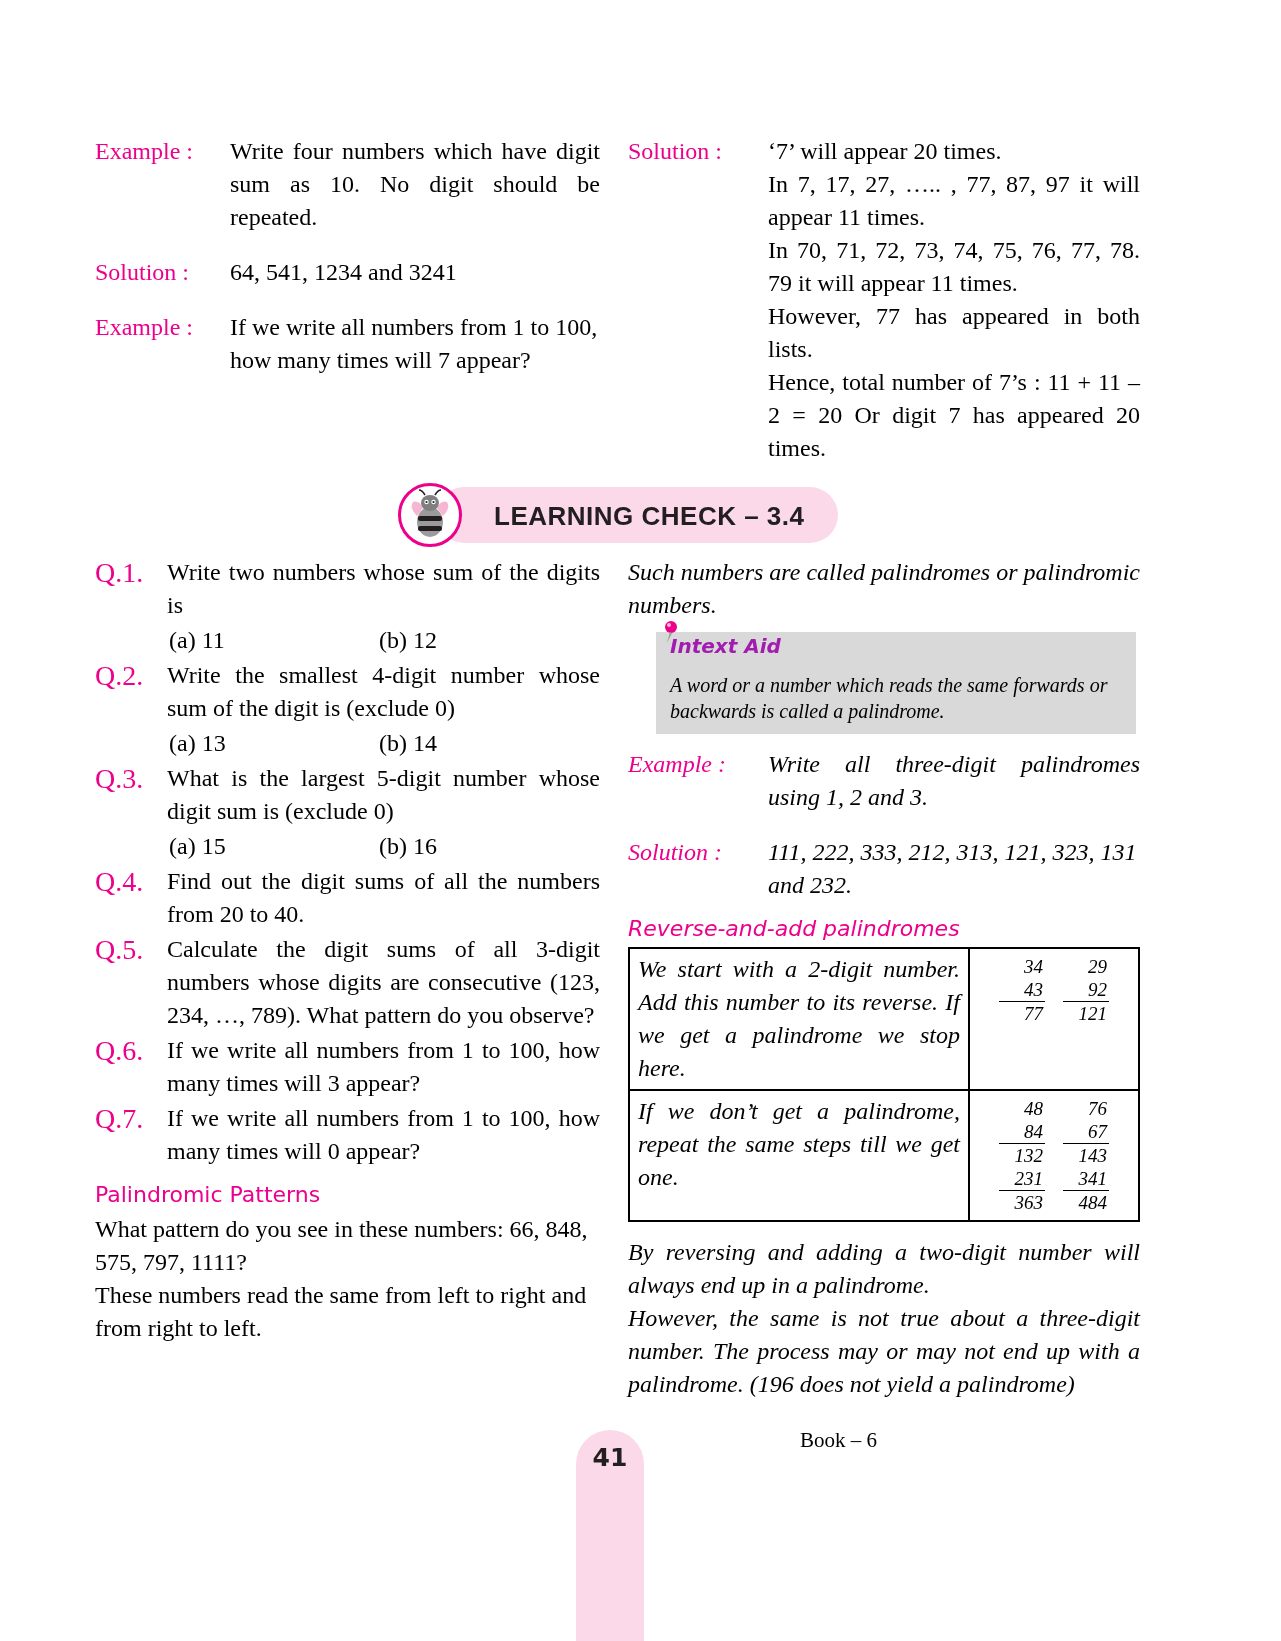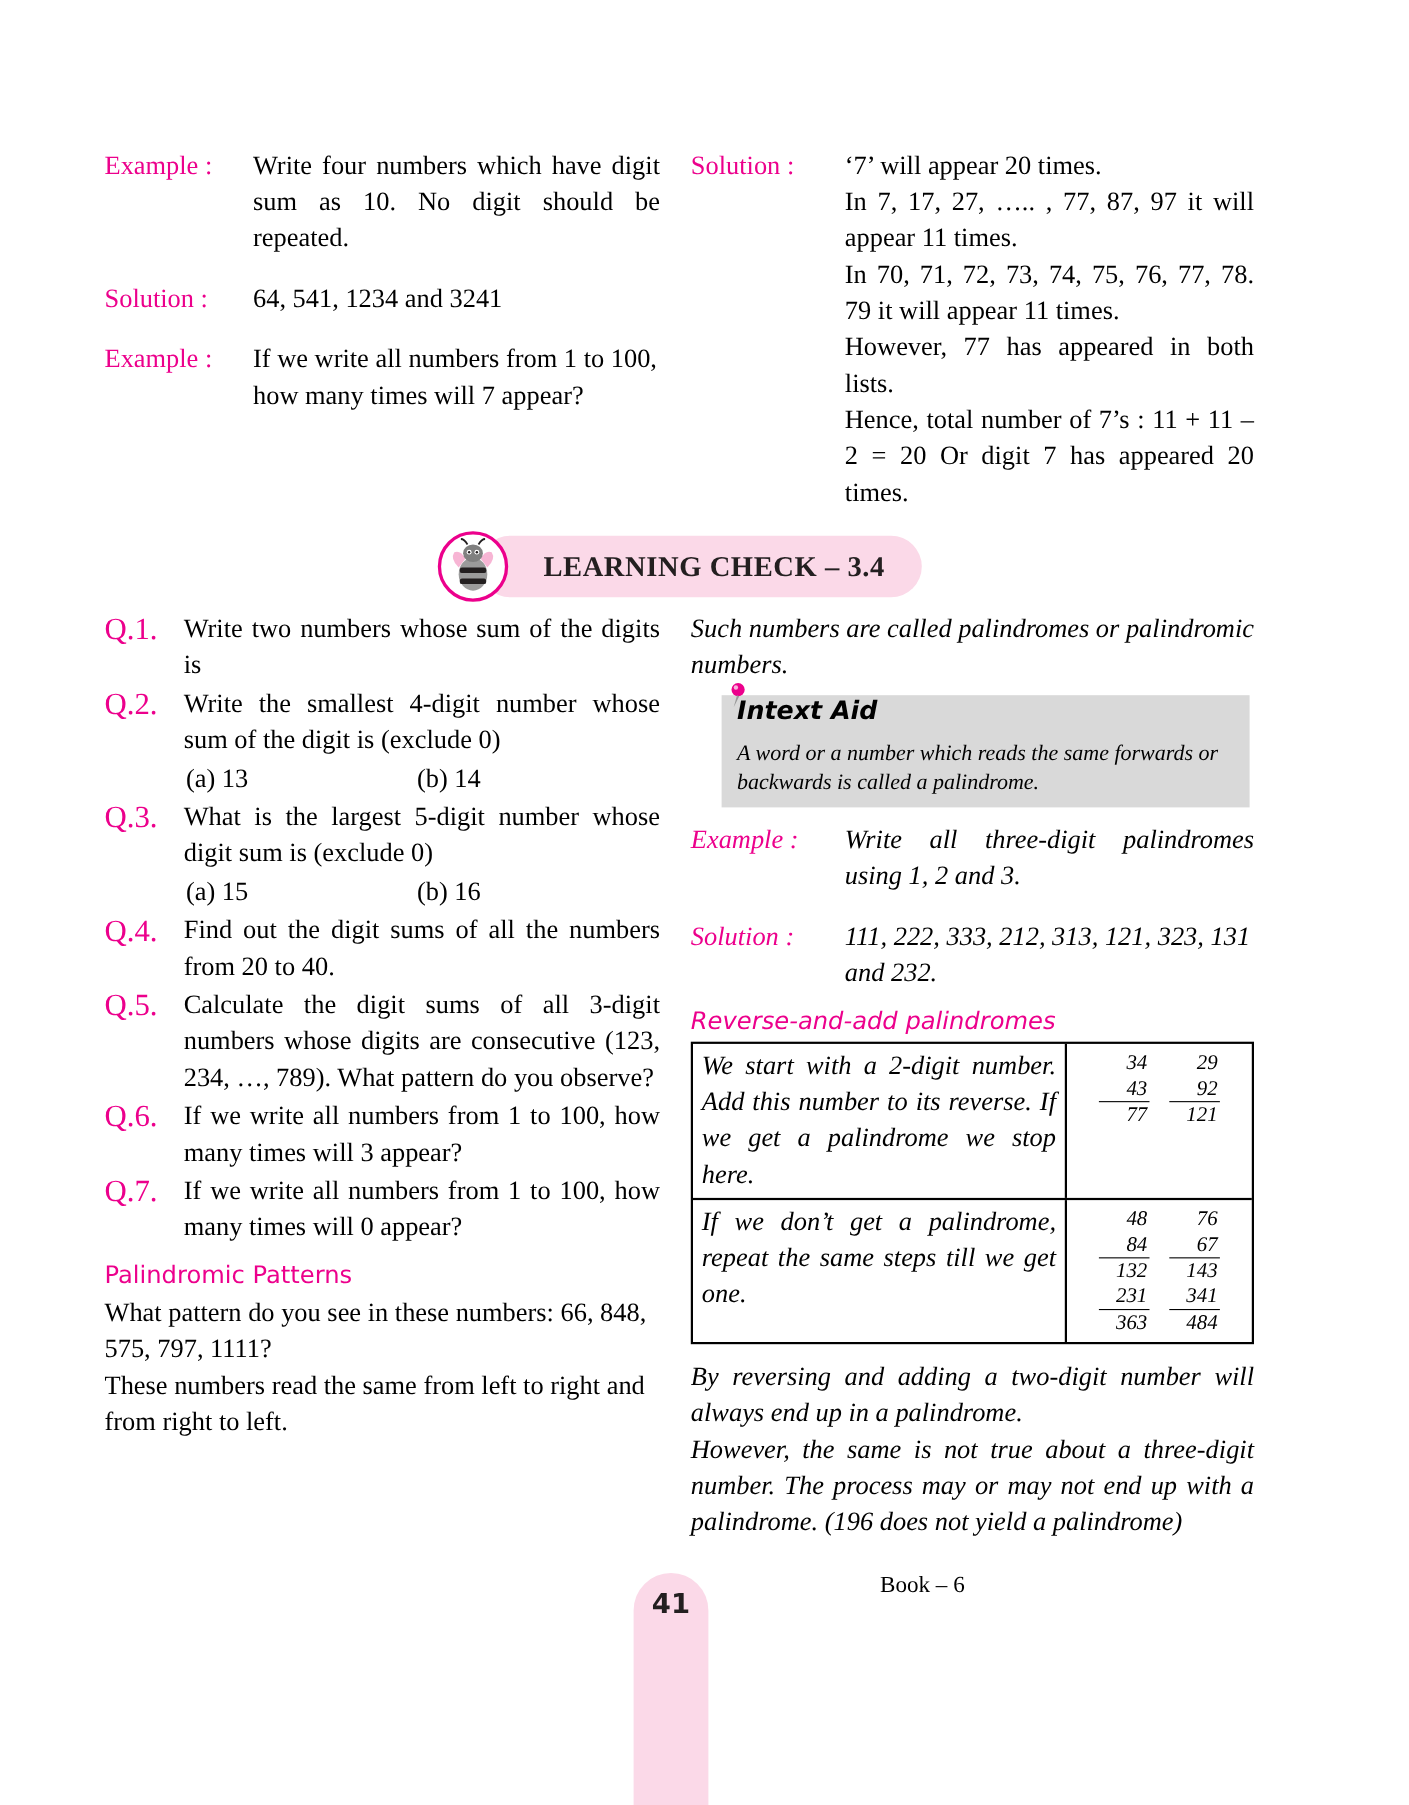--- a/index.html
+++ b/index.html
@@ -74,21 +74,21 @@
     top: 0;
     width: 402px;
     height: 56px;
     background: #fbd9e8;
     border-radius: 28px;
   }
   .lc-title {
     position: absolute;
     left: 96px;
     top: 14px;
-    font-family: Liberation Serif, serif;
+    font-family: Liberation Sans, sans-serif;
     font-weight: bold;
     font-size: 26px;
     letter-spacing: .5px;
     color: #231f20;
   }
   .bee-circle {
     position: absolute;
     left: 0;
     top: -4px;
     width: 64px;
@@ -160,24 +160,24 @@
     background: #d9d9d9;
     margin: 10px 0 14px 28px;
     width: 480px;
     padding: 26px 14px 10px 14px;
     box-sizing: border-box;
   }
   .intext-title {
     position: absolute;
     left: 14px;
     top: 2px;
-    color: #000000;
+    color: #a21caf;
     font-family: "DejaVu Sans", sans-serif;
     font-weight: bold;
-    font-size: 23px;
+    font-size: 20px;
   }
   .pin {
     position: absolute;
     left: 2px;
     top: -14px;
     width: 26px;
     height: 26px;
   }
   .intext-body {
     font-size: 20px;
@@ -309,20 +309,24 @@
     <div class="lc-title">LEARNING CHECK – 3.4</div>
   </div>
 
   <div class="main-cols">
 
     <div class="mcol-left">
 
       <div class="qrow">
         <div class="qnum">Q.1.</div>
         <div class="qtext">Write two numbers whose sum  of the digits is</div>
+      </div>
+      <div class="opts">
+        <div class="opt">(a) 11</div>
+        <div class="opt">(b) 12</div>
       </div>
 
       <div class="qrow">
         <div class="qnum">Q.2.</div>
         <div class="qtext">Write the smallest 4-digit number whose sum of the digit is (exclude 0)</div>
       </div>
       <div class="opts">
         <div class="opt">(a) 13</div>
         <div class="opt">(b) 14</div>
       </div>

